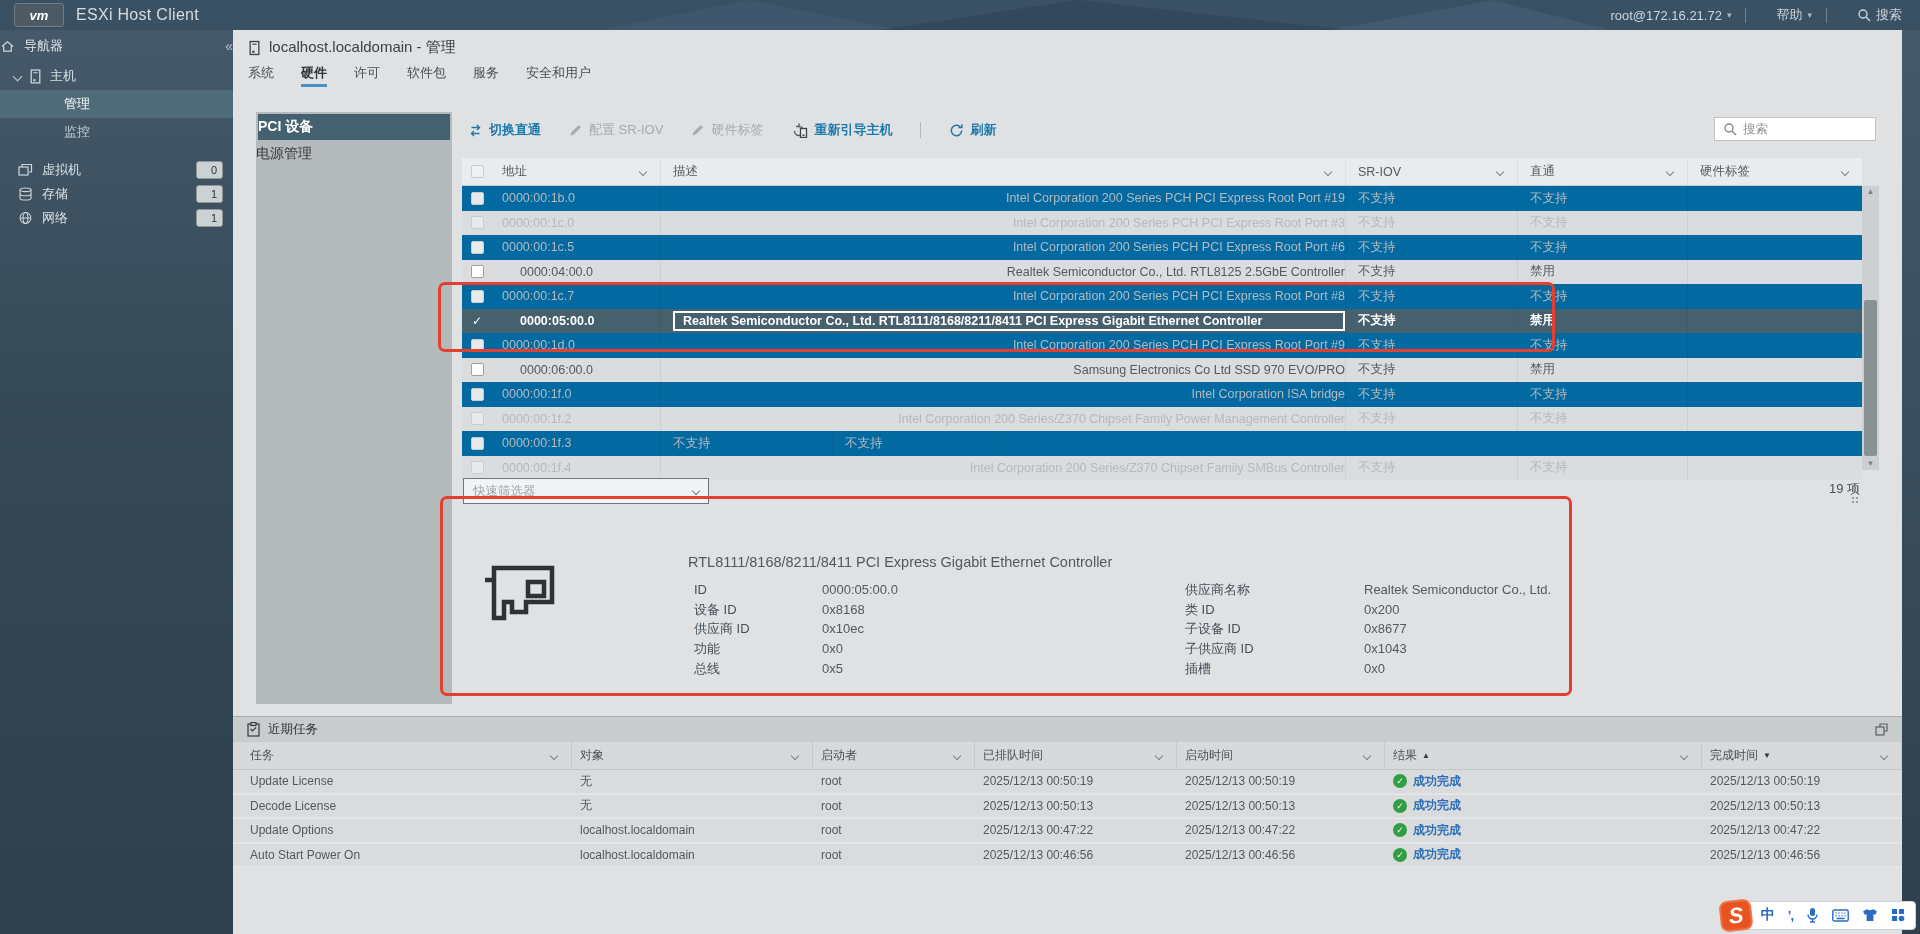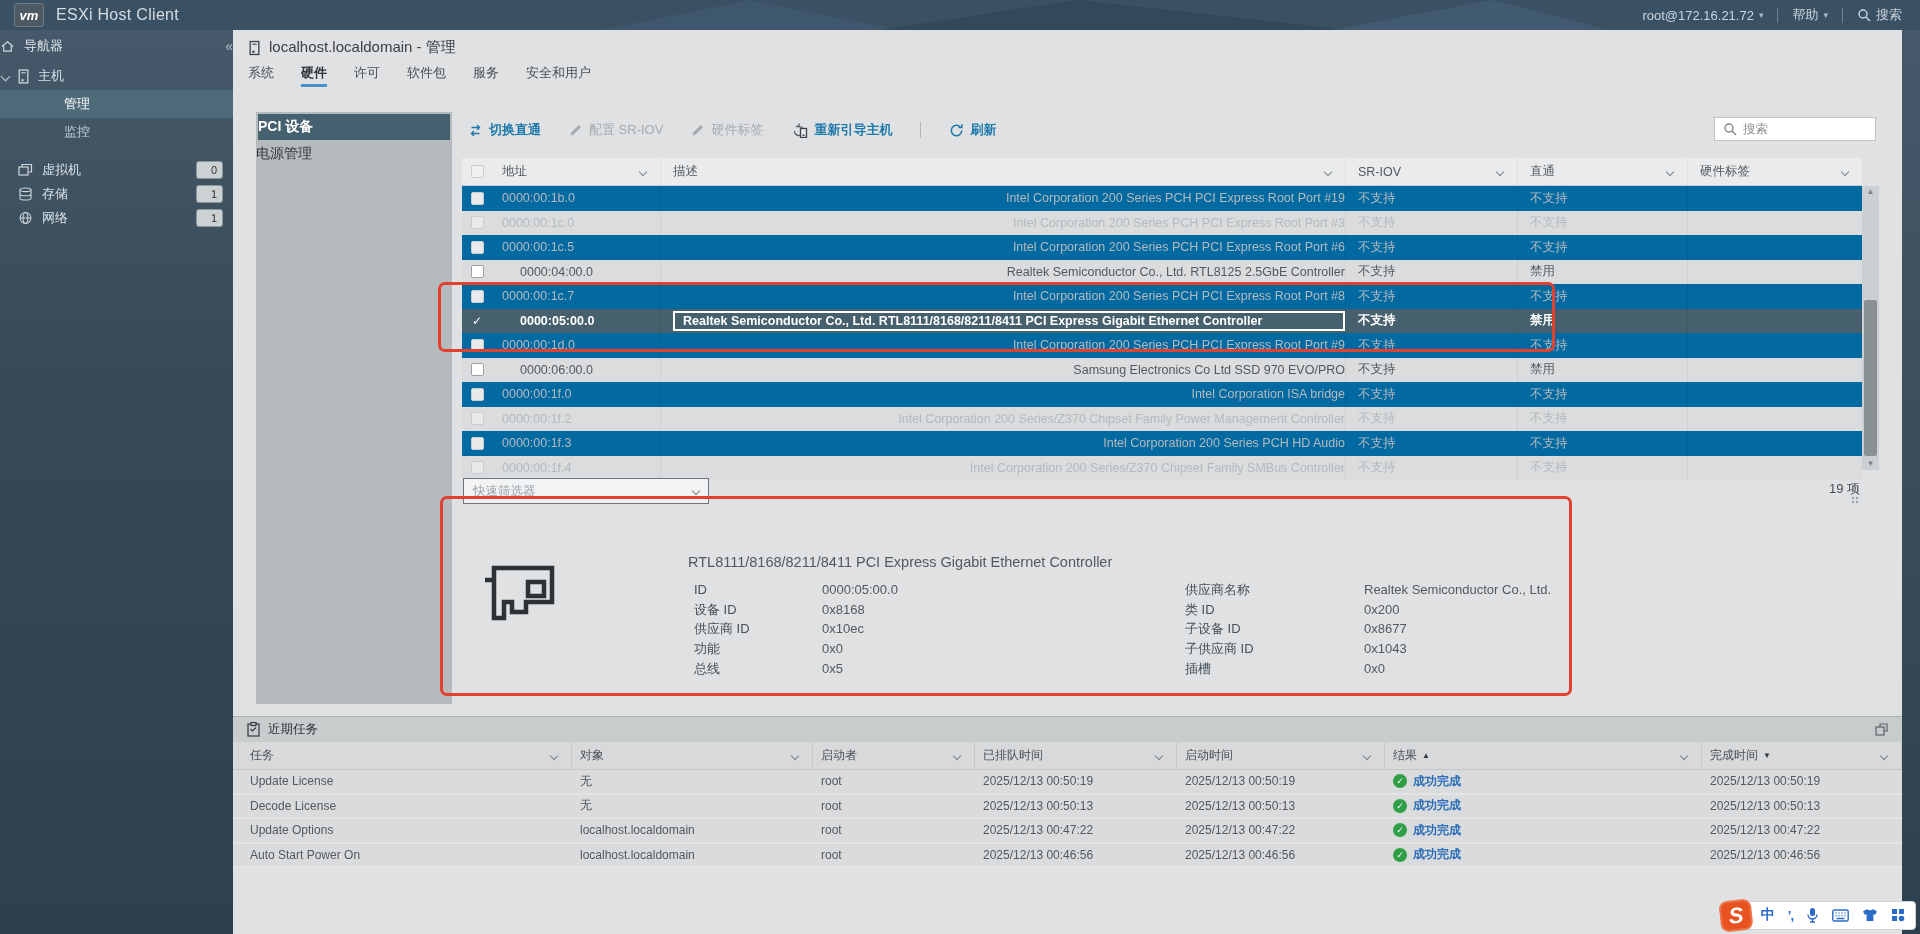--- a/index.html
+++ b/index.html
@@ -6,33 +6,33 @@
   html,body { background:#222; }
   .page { position:relative; width:1920px; height:934px; overflow:hidden; background:#dfe1e2; }
 
   
   .navbar { position:absolute; left:0; top:0; width:1920px; height:30px; background:#3a5063; color:#d4dce2; overflow:hidden; z-index:10; }
   .navbar .poly { position:absolute; top:0; height:30px; }
   .poly1 { left:600px; width:300px; background:#45607a; opacity:.45; clip-path:polygon(0 100%,50% 0,100% 100%); }
   .poly2 { left:880px; width:470px; background:#2e4253; opacity:.55; clip-path:polygon(0 100%,42% 0,100% 100%); }
   .poly3 { left:1330px; width:280px; background:#48647e; opacity:.5; clip-path:polygon(0 100%,58% 0,100% 100%); }
   .nav-left { position:absolute; left:14px; top:0; height:30px; display:flex; align-items:center; gap:12px; z-index:2; }
-  .vm-logo { width:30px; height:24px; background:#4e5a63; border:1px solid #707a82; border-radius:3px; color:#fff; font-weight:bold; font-style:italic; font-size:13px; display:flex; align-items:center; justify-content:center; }
+  .vm-logo { width:50px; height:24px; background:#4e5a63; border:1px solid #707a82; border-radius:3px; color:#fff; font-weight:bold; font-style:italic; font-size:13px; display:flex; align-items:center; justify-content:center; }
   .nav-title { font-size:16px; color:#d6dde2; letter-spacing:.3px; }
   .nav-right { position:absolute; right:18px; top:0; height:30px; display:flex; align-items:center; gap:14px; font-size:13px; color:#ccd5dc; z-index:2; }
   .nav-sep { width:1px; height:15px; background:rgba(255,255,255,.28); }
-  .nav-item { display:flex; align-items:center; gap:5px; cursor:default; }
+  .nav-item { display:flex; align-items:center; gap:5px; cursor:default;margin-left:16px; }
   .caret-down { font-size:9px; color:#aeb9c2; }
   .mag { width:14px; height:14px; }
 
   
   .sidebar { position:absolute; left:0; top:30px; width:233px; height:904px; background:linear-gradient(180deg,#45596a 0%,#364957 40%,#2e404d 100%); color:#d8e0e5; z-index:5; }
   .side-head { height:32px; display:flex; align-items:center; gap:9px; padding:0 0; font-size:13px; color:#e3e9ed; }
   .side-collapse { margin-left:auto; font-size:14px; color:#b9c4cb; }
-  .tree-host { height:28px; display:flex; align-items:center; gap:8px; padding-left:2px; font-size:13px; }
+  .tree-host { height:28px; display:flex; align-items:center; gap:8px; padding-left:14px; font-size:13px; }
   .chev { width:7px; height:7px; border-left:1.5px solid #c4cdd3; border-bottom:1.5px solid #c4cdd3; transform:rotate(-45deg); display:inline-block; }
   .tree-child { height:28px; line-height:28px; padding-left:64px; font-size:13px; color:#c3ccd2; }
   .tree-child.sel { background:#4f6b79; color:#fff; }
   .side-gap { height:12px; }
   .inv-item { height:24px; display:flex; align-items:center; gap:9px; padding-left:18px; font-size:13px; color:#d8e0e5; }
   .badge { margin-left:auto; margin-right:10px; min-width:27px; height:18px; background:#ccd1d4; border:1px solid #8f979c; border-radius:3px; color:#2e3337; font-size:11px; display:flex; align-items:center; justify-content:flex-end; padding:0 5px; }
   .edge-right { position:absolute; right:0; top:30px; width:18px; height:904px; background:linear-gradient(180deg,#45596a,#2e404d); z-index:4; }
 
   
   .doc-header { position:absolute; left:248px; top:38px; display:flex; align-items:center; gap:8px; font-size:15px; color:#3c4146; z-index:3; }
@@ -393,21 +393,20 @@
         <span class="c-desc">Intel Corporation 200 Series/Z370 Chipset Family Power Management Controller</span>
       <span class="c-sriov">不支持</span>
         <span class="c-pt">不支持</span>
         <span class="c-hw"></span>
     </div>
     <div class="trow muted alt">
       <span class="c-check">
           <span class="cb"></span>
         </span>
       <span class="c-addr">0000:00:1f.3</span>
-        <span class="c-desc">Intel Corporation 200 Series PCH HD Audio</span>
       <span class="c-sriov">不支持</span>
         <span class="c-pt">不支持</span>
         <span class="c-hw"></span>
     </div>
     <div class="trow muted">
       <span class="c-check">
           <span class="cb"></span>
         </span>
       <span class="c-addr">0000:00:1f.4</span>
         <span class="c-desc">Intel Corporation 200 Series/Z370 Chipset Family SMBus Controller</span>

